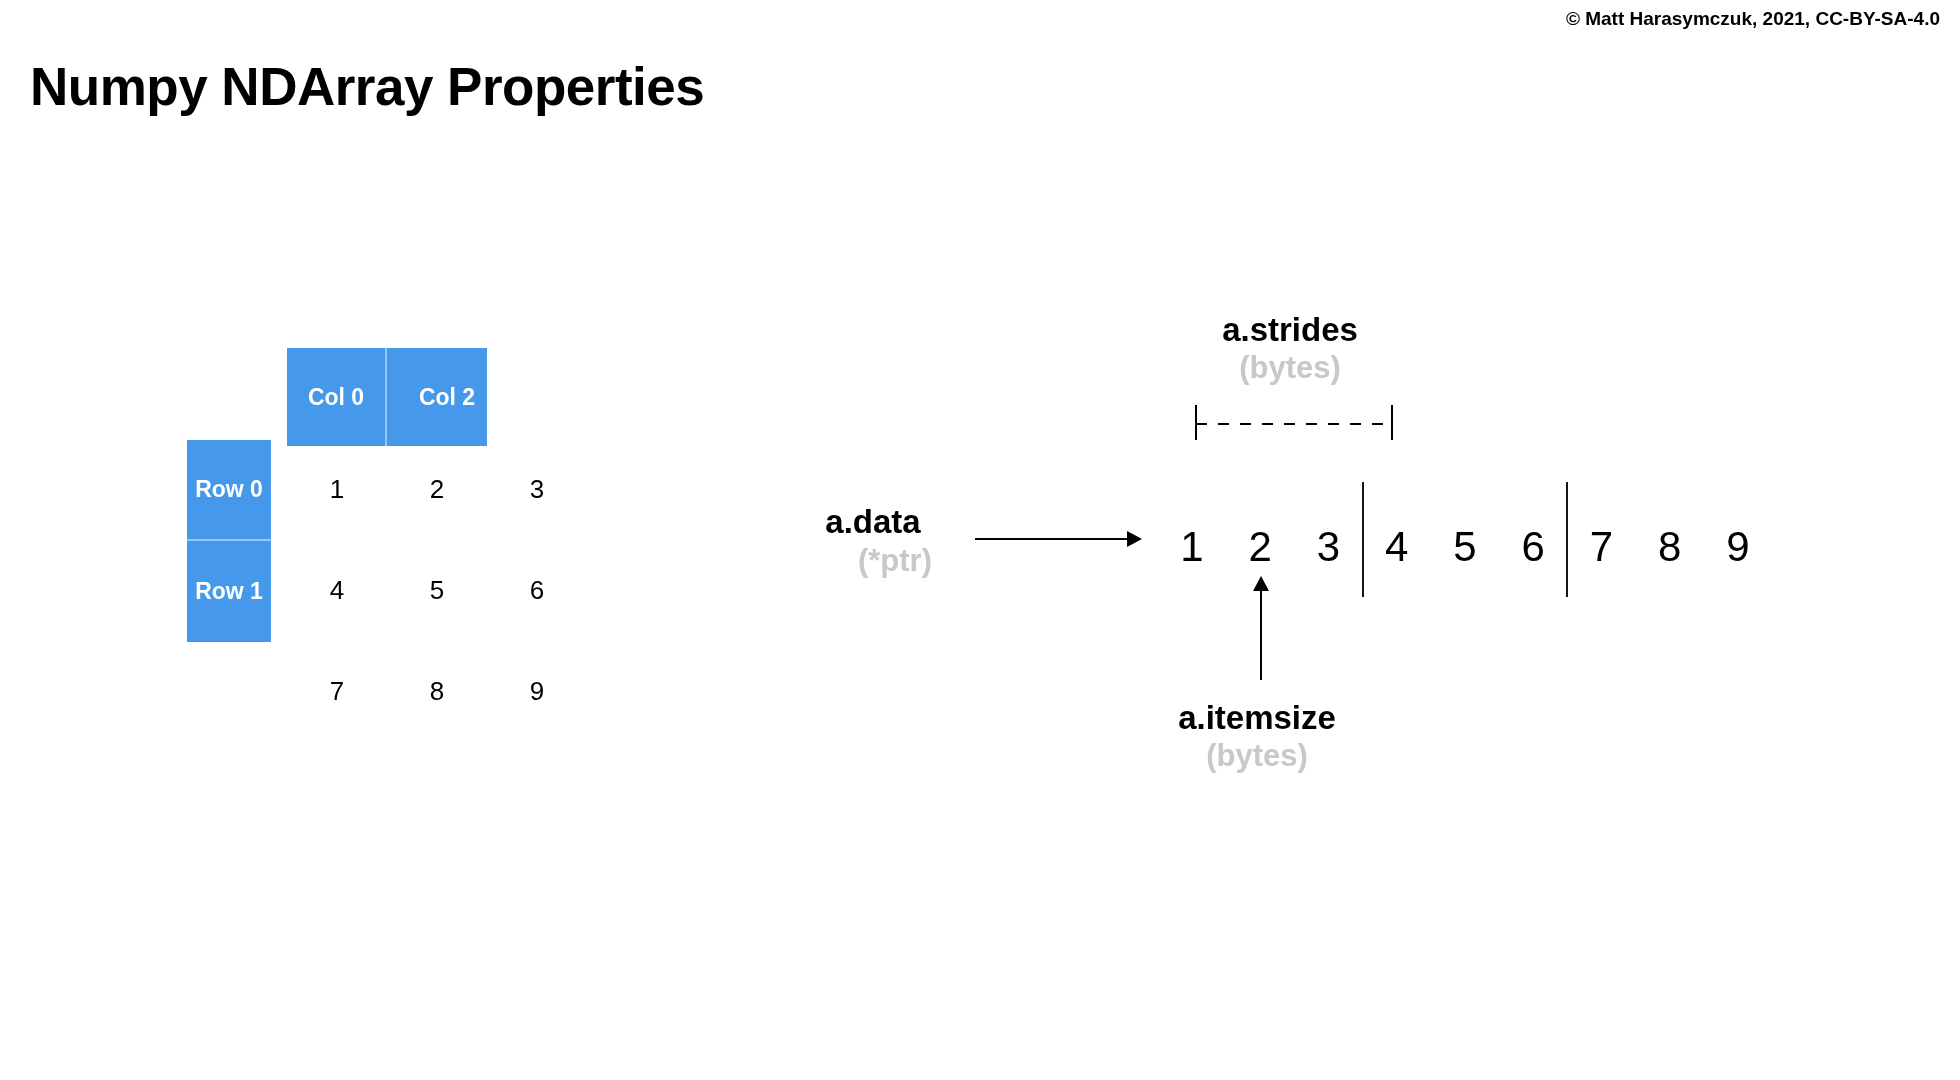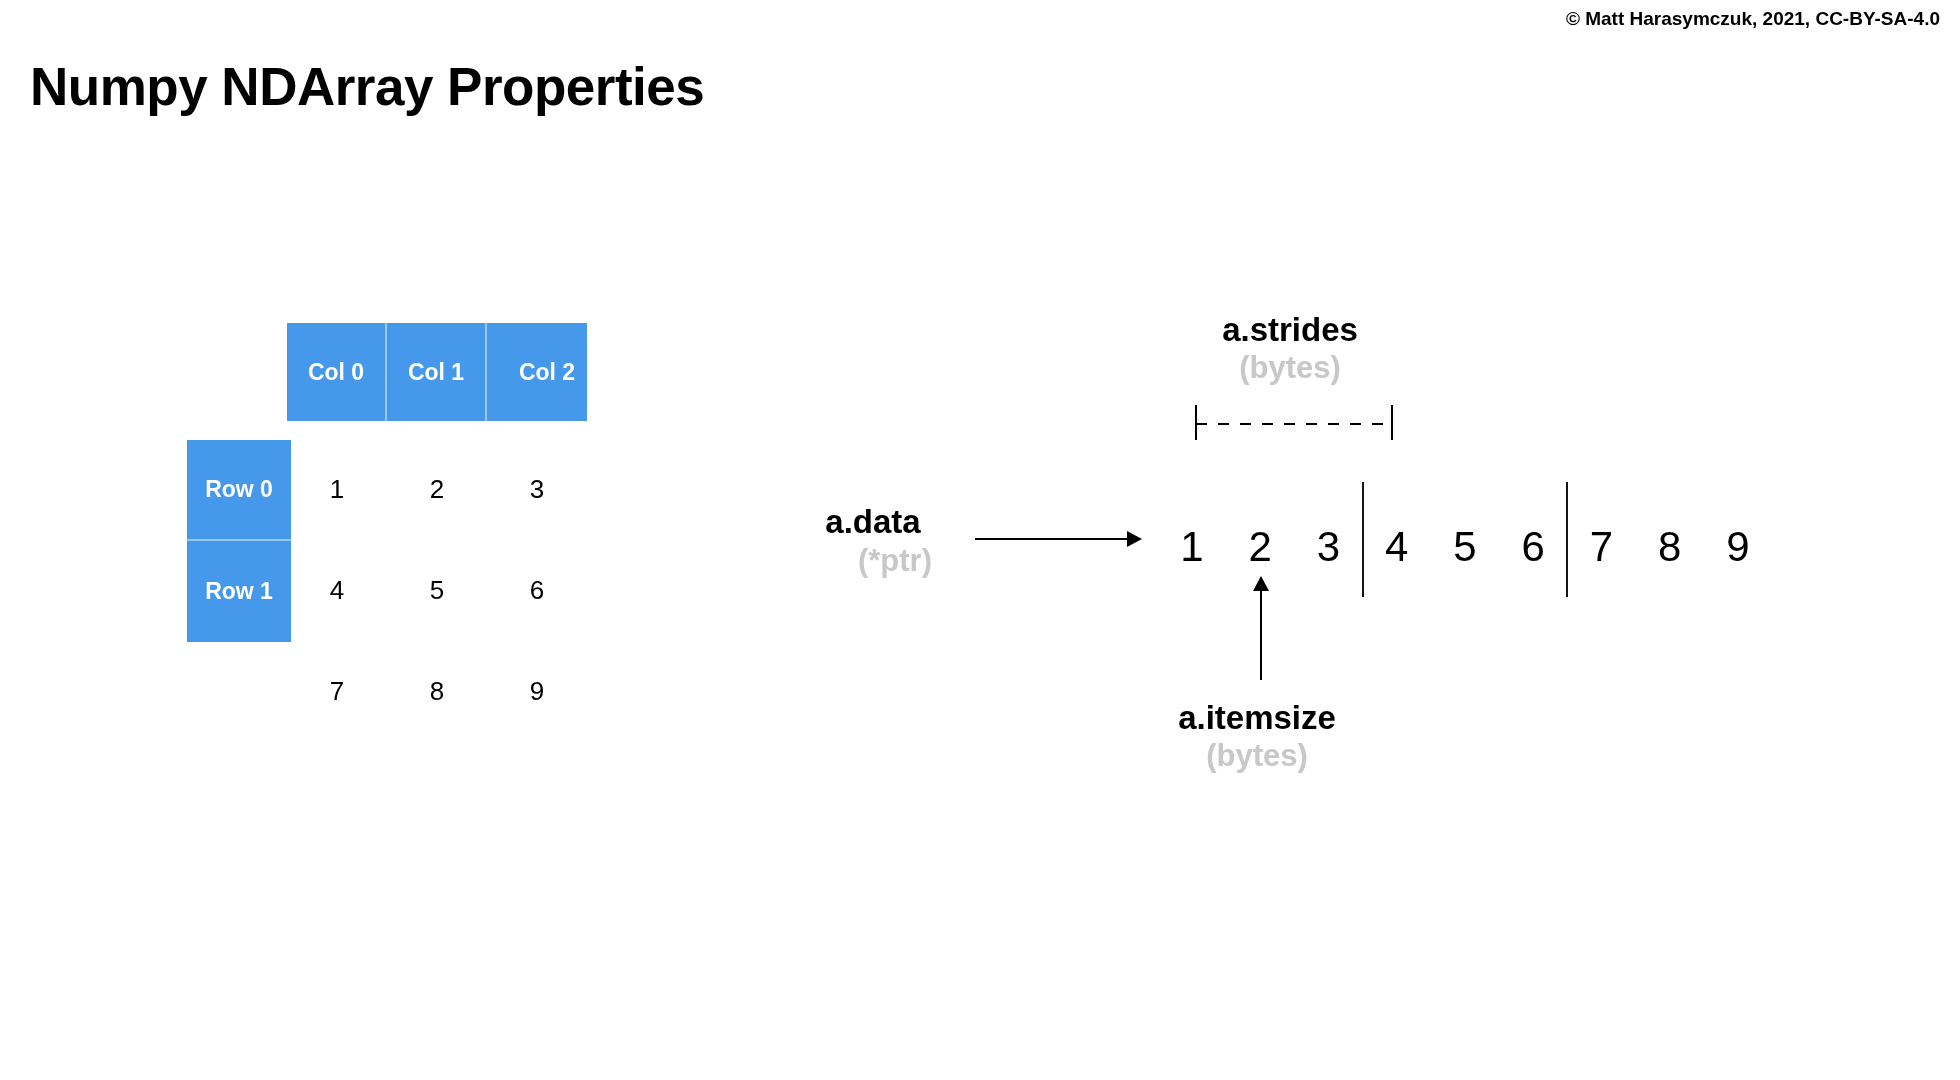--- a/index.html
+++ b/index.html
@@ -18,34 +18,34 @@
     position:absolute; left:30px; top:58px;
     font-size:53px; font-weight:bold; letter-spacing:-0.5px; color:var(--ink);
     line-height:58px; white-space:nowrap;
   }
   .copyright{
     position:absolute; right:20px; top:8px;
     font-size:19px; font-weight:bold; color:var(--ink); white-space:nowrap;
   }
   
   .col-header-row{
-    position:absolute; left:287px; top:323px; height:124px; display:flex;
+    position:absolute; left:287px; top:348px; height:124px; display:flex;
   }
   .th-cell{
     width:100px; height:98px; box-sizing:border-box;
     background:var(--blue); border-right:2px solid var(--sep);
     color:#fff; font-weight:bold; font-size:23px;
     display:flex; align-items:center; justify-content:center;
   }
   .th-cell:last-child{border-right:none;padding-left:20px;}
   .row-header-col{
     position:absolute; left:187px; top:440px; width:100px;
   }
   .rh-cell{
-    width:104px; height:101px; box-sizing:border-box;
+    width:84px; height:101px; box-sizing:border-box;
     background:var(--blue); border-bottom:2px solid var(--sep);
     color:#fff; font-weight:bold; font-size:23px;
     display:flex; align-items:center; justify-content:center;
   }
   .rh-cell:last-child{border-bottom:none; height:101px;}
   .matrix-grid{
     position:absolute; left:287px; top:440px; width:300px; height:303px;
   }
   .m-cell{
     position:absolute; width:100px; height:99px;
@@ -91,21 +91,20 @@
 <body>
 
 <div id="canvas">
 
   <div class="title">Numpy NDArray Properties</div>
   <div class="copyright">© Matt Harasymczuk, 2021, CC-BY-SA-4.0</div>
 
   <div>
     <div class="col-header-row">
         <div class="th-cell">Col 0</div>
-        <div class="th-cell">Col 1</div>
         <div class="th-cell">Col 2</div>
       </div>
     <div class="row-header-col">
         <div class="rh-cell">Row 0</div>
         <div class="rh-cell">Row 1</div>
       </div>
     <div class="matrix-grid">
         <div class="m-cell" style="left: 0px; top: 0px;">1</div>
         <div class="m-cell" style="left: 100px; top: 0px;">2</div>
         <div class="m-cell" style="left: 200px; top: 0px;">3</div>

